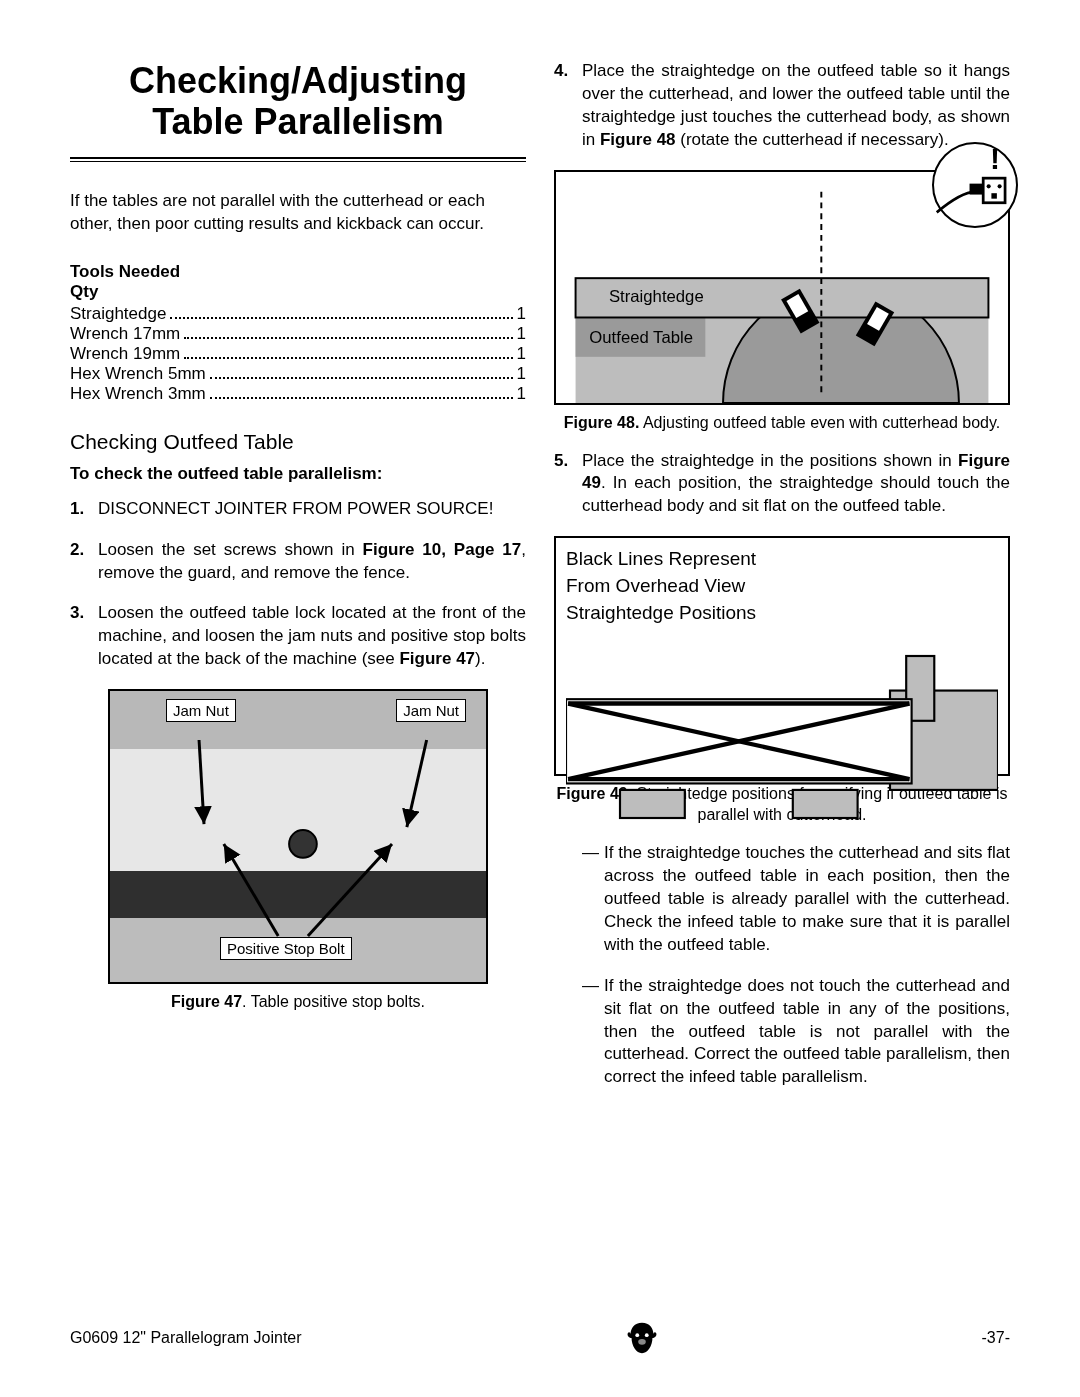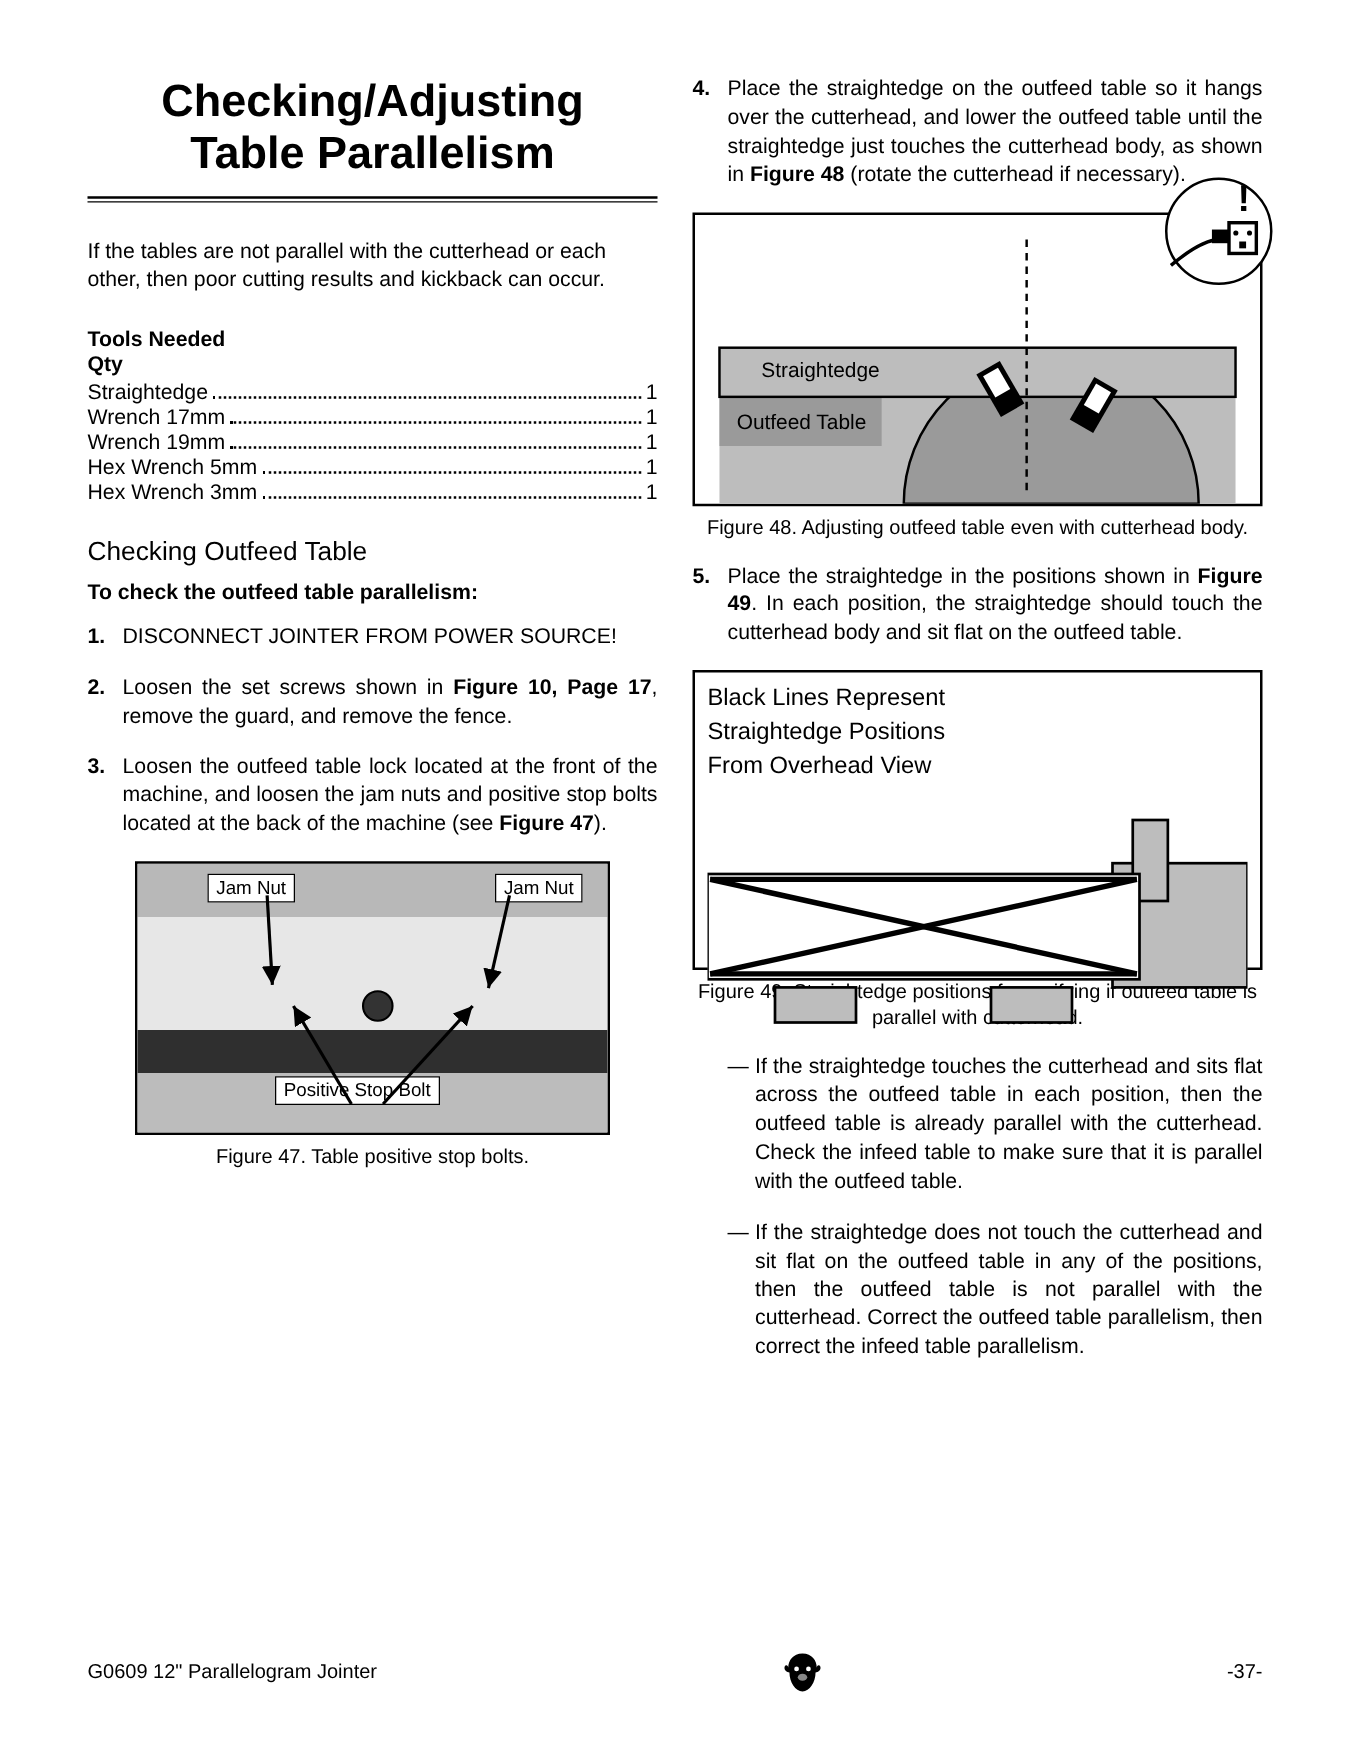--- a/index.html
+++ b/index.html
@@ -35,25 +35,25 @@
   ol.steps { list-style: none; }
   ol.steps > li { display:flex; margin-bottom: 18px; line-height:1.35; text-align: justify;}
   .step-num { font-weight: bold; width: 28px; flex-shrink:0; }
   .step-body { flex:1; }
   .figure-box {
     border: 2px solid #000;
     margin-bottom: 10px;
     position: relative;
     background: #fff;
   }
-  .fig47 { height: 219px; width: 380px; margin: 8px auto 8px auto; border-width:2px; overflow:hidden;text-decoration:underline;}
+  .fig47 { height: 295px; width: 380px; margin: 8px auto 8px auto; border-width:2px; overflow:hidden;text-decoration:underline;}
   .fig48 { height: 235px; width: 100%; margin: 10px 0 8px 0; overflow: visible;}
   .fig49 { height: 240px; width: 100%; margin: 10px 0 8px 0; padding: 10px;}
   .caption { text-align: center; font-size: 16px; line-height:1.3; margin-bottom: 16px;}
-  .caption b { font-weight: normal; }
+  .caption b { font-weight: bold; }
   .dash-list { margin-left: 28px; }
   .dash-list .dash-item { display:flex; margin-bottom: 18px; line-height:1.35; text-align: justify;}
   .dash-list .dash { width: 22px; flex-shrink:0; }
   
   .fig47 .photo { position:absolute; inset:0; background: linear-gradient(#b8b8b8 0 20%, #e7e7e7 20% 62%, #2f2f2f 62% 78%, #bcbcbc 78% 100%);}
   .label-box { position:absolute; background:#fff; border:1.5px solid #000; padding:2px 6px; font-size:15px; white-space:nowrap;}
   .fig47 .l1 { top:8px; left:56px; }
   .fig47 .l2 { top:8px; right:20px; }
   .fig47 .l3 { bottom:22px; left:110px; }
   .fig47 svg.arrows { position:absolute; inset:0; width:100%; height:100%; }
@@ -197,22 +197,22 @@
 
     <ol class="steps">
       <li>
         <span class="step-num">5.</span>
         <span class="step-body"><span>Place the straightedge in the positions shown in </span><b>Figure 49</b><span>. In each position, the straightedge should touch the cutterhead body and sit flat on the outfeed table.</span></span>
       </li>
     </ol>
 
     <div class="figure-box fig49">
       <div class="note">Black Lines Represent</div>
+      <div class="note">From Overhead View</div>
       <div class="note">Straightedge Positions</div>
-      <div class="note">From Overhead View</div>
       <svg viewBox="0 0 400 150">
         <rect x="300" y="32" width="100" height="92" fill="#bdbdbd" stroke="#000" stroke-width="2"></rect>
         <rect x="315" y="0" width="26" height="60" fill="#bdbdbd" stroke="#000" stroke-width="2"></rect>
         <rect x="0" y="40" width="320" height="78" fill="#fff" stroke="#000" stroke-width="2"></rect>
         <line x1="2" y1="44" x2="318" y2="44" stroke="#000" stroke-width="4"></line>
         <line x1="2" y1="114" x2="318" y2="114" stroke="#000" stroke-width="4"></line>
         <line x1="2" y1="44" x2="318" y2="114" stroke="#000" stroke-width="4"></line>
         <line x1="2" y1="114" x2="318" y2="44" stroke="#000" stroke-width="4"></line>
         <rect x="50" y="124" width="60" height="26" fill="#bdbdbd" stroke="#000" stroke-width="2"></rect>
         <rect x="210" y="124" width="60" height="26" fill="#bdbdbd" stroke="#000" stroke-width="2"></rect>

